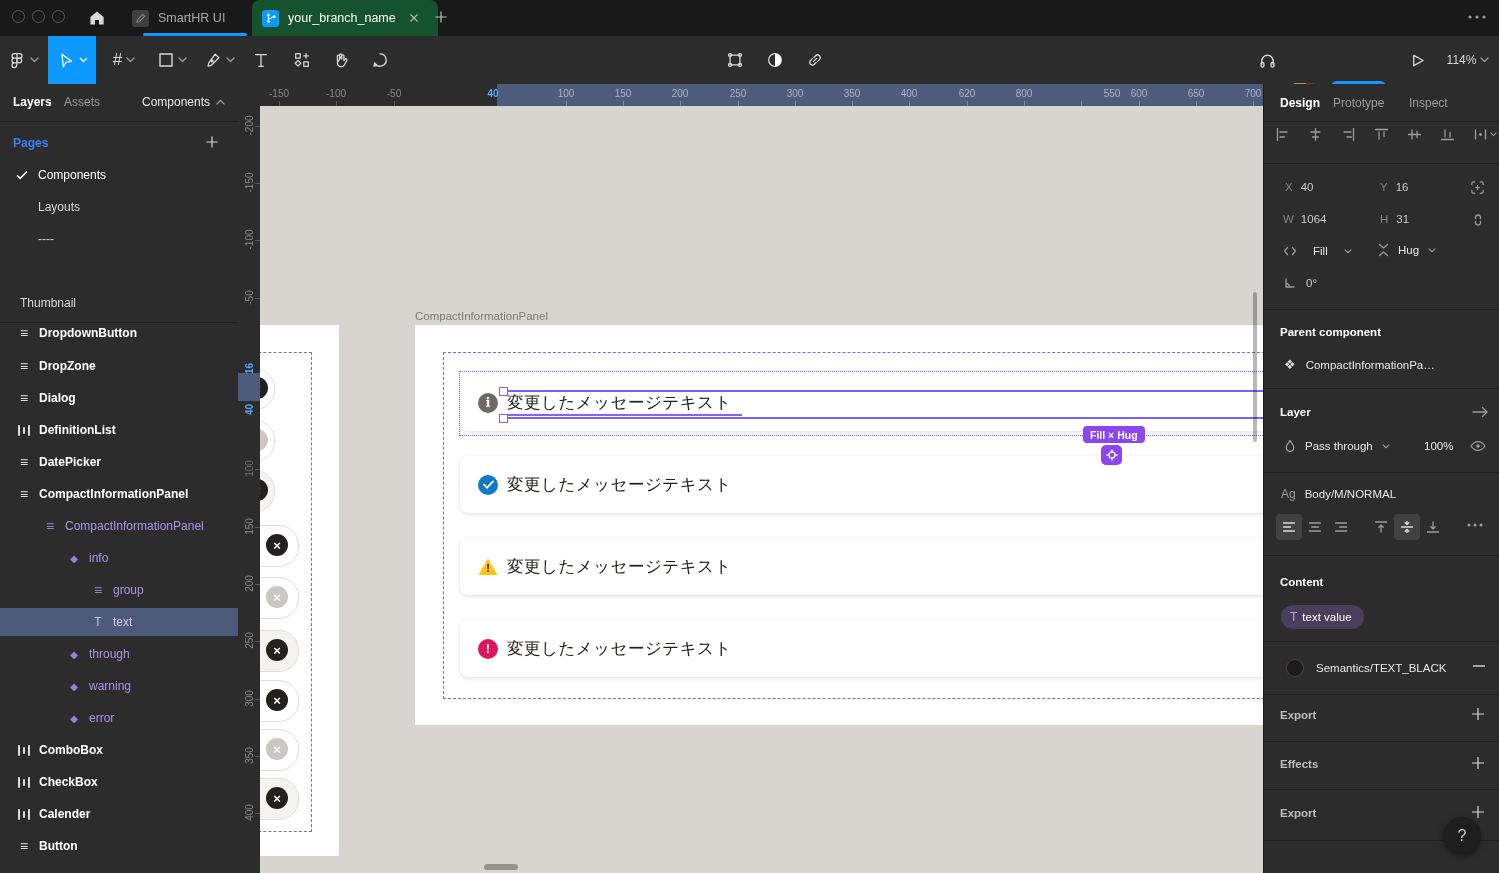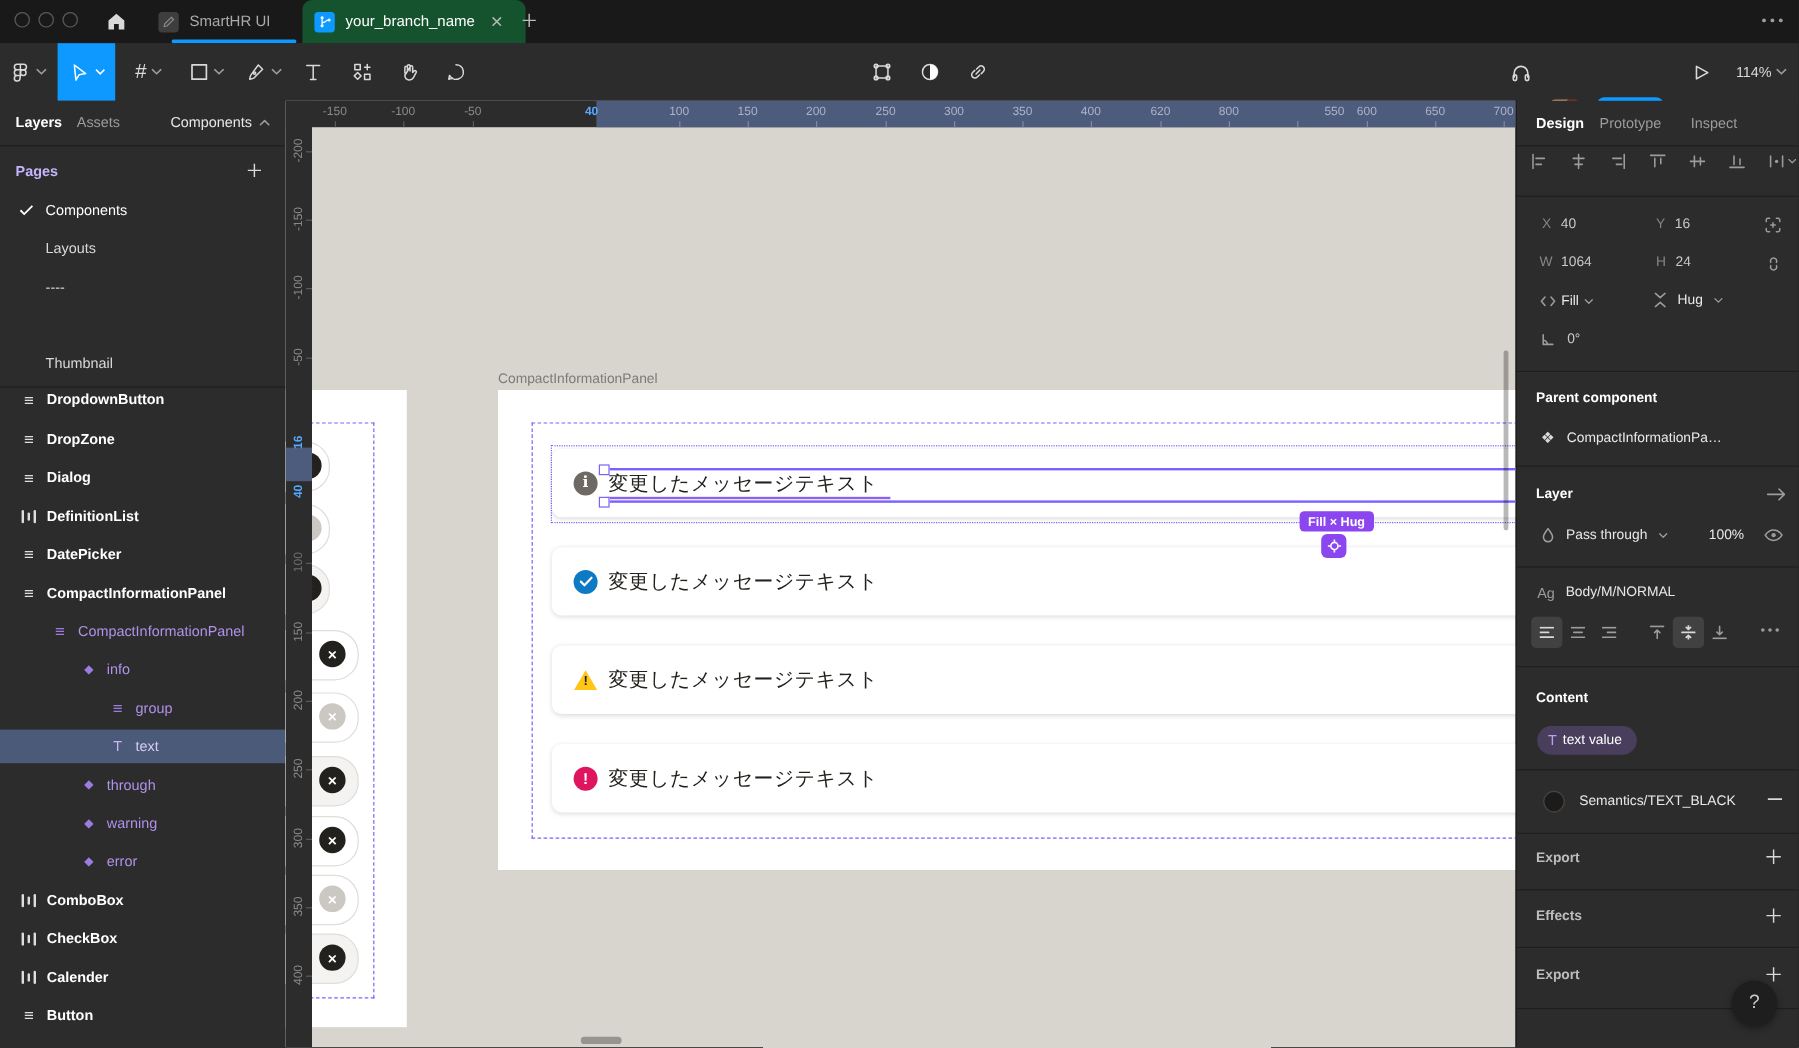--- a/index.html
+++ b/index.html
@@ -245,42 +245,42 @@
     <div class="abs" style="left:13px;top:11px;font-size:12px;font-weight:700;color:#fff">Layers</div>
     <div class="abs" style="left:64px;top:11px;font-size:12px;color:#9c9c9c">Assets</div>
     <div class="abs" style="left:142px;top:11px;display:flex;gap:6px;align-items:center">
       <span style="font-size:12px;color:#e8e8e8">Components</span>
       <svg width="9" height="6" viewBox="0 0 9 6" style="transform:rotate(180deg)">
           <path d="M1 1l3.5 3.5L8 1" class="icg"></path>
         </svg>
     </div>
     <div class="abs" style="left:0;top:37px;width:238px;height:1px;background:#1e1e1e"></div>
 
-    <div class="abs" style="left:13px;top:52px;font-size:12px;font-weight:700;color:#c4b5fd">Pages</div>
+    <div class="abs" style="left:13px;top:52px;font-size:12px;font-weight:700;color:#3b82f6">Pages</div>
     <div class="abs" style="left:204px;top:50px">
       <svg width="16" height="16" viewBox="0 0 16 16">
           <path d="M8 2.5v11M2.5 8h11" stroke="#d9d9d9" stroke-width="1.2"></path>
         </svg>
     </div>
 
     <div class="lp-row" style="top:77px">
       <span style="width:16px;margin:0 6px 0 16px;color:#fff">
         <svg width="12" height="10" viewBox="0 0 12 10">
             <path d="M1 5.2 4.2 8.4 11 1.5" stroke="#fff" stroke-width="1.5" fill="none"></path>
           </svg>
       </span>
       <span style="color:#fff">Components</span>
     </div>
     <div class="lp-row" style="top:109px;padding-left:38px">
         <span>Layouts</span>
       </div>
     <div class="lp-row" style="top:141px;padding-left:38px">
         <span>----</span>
       </div>
-    <div class="lp-row" style="top:205px;padding-left:38px">
+    <div class="lp-row" style="top:205px;padding-left:20px">
         <span>Thumbnail</span>
       </div>
 
     <div class="abs" style="left:0;top:238px;width:238px;height:1px;background:#1e1e1e"></div>
 
     <div class="lp-row bold" style="top:235px;padding-left:16px;clip-path:inset(4px 0 0 0)">
       <span class="lyr-ic w-ic">
           <span class="alv">≡</span>
         </span>
       <span>DropdownButton</span>
@@ -595,28 +595,28 @@
       <svg width="15" height="15" viewBox="0 0 16 16">
         <path d="M2 5V3.5A1.5 1.5 0 0 1 3.5 2H5M11 2h1.5A1.5 1.5 0 0 1 14 3.5V5M14 11v1.5a1.5 1.5 0 0 1-1.5 1.5H11M5 14H3.5A1.5 1.5 0 0 1 2 12.5V11M8 6v4M6 8h4" class="icg"></path>
       </svg>
     </div>
     <div class="rp-row" style="left:19px;top:129px;gap:7px">
       <span class="rp-lab">W</span>
       <span class="rp-val">1064</span>
     </div>
     <div class="rp-row" style="left:116px;top:129px;gap:8px">
       <span class="rp-lab">H</span>
-      <span class="rp-val">24</span>
+      <span class="rp-val">31</span>
     </div>
     <div class="abs" style="left:207px;top:128px">
       <svg width="14" height="16" viewBox="0 0 14 16">
         <path d="M4.6 6.6a2.6 2.6 0 1 1 4.8 0M4.6 9.4a2.6 2.6 0 1 0 4.8 0" class="icg"></path>
       </svg>
     </div>
-    <div class="rp-row" style="left:19px;top:161px;gap:4px">
+    <div class="rp-row" style="left:19px;top:161px;gap:16px">
       <svg width="14" height="10" viewBox="0 0 14 10">
           <path d="M4.5 1.5 1.5 5l3 3.5M9.5 1.5 12.5 5l-3 3.5" class="icg"></path>
         </svg>
       <span style="color:#e8e8e8;font-size:11.5px">Fill</span>
       <svg width="8" height="5" viewBox="0 0 9 6">
           <path d="M1 1l3.5 3.5L8 1" class="icg"></path>
         </svg>
     </div>
     <div class="rp-row" style="left:114px;top:159px;gap:9px">
       <svg width="11" height="14" viewBox="0 0 11 14">

